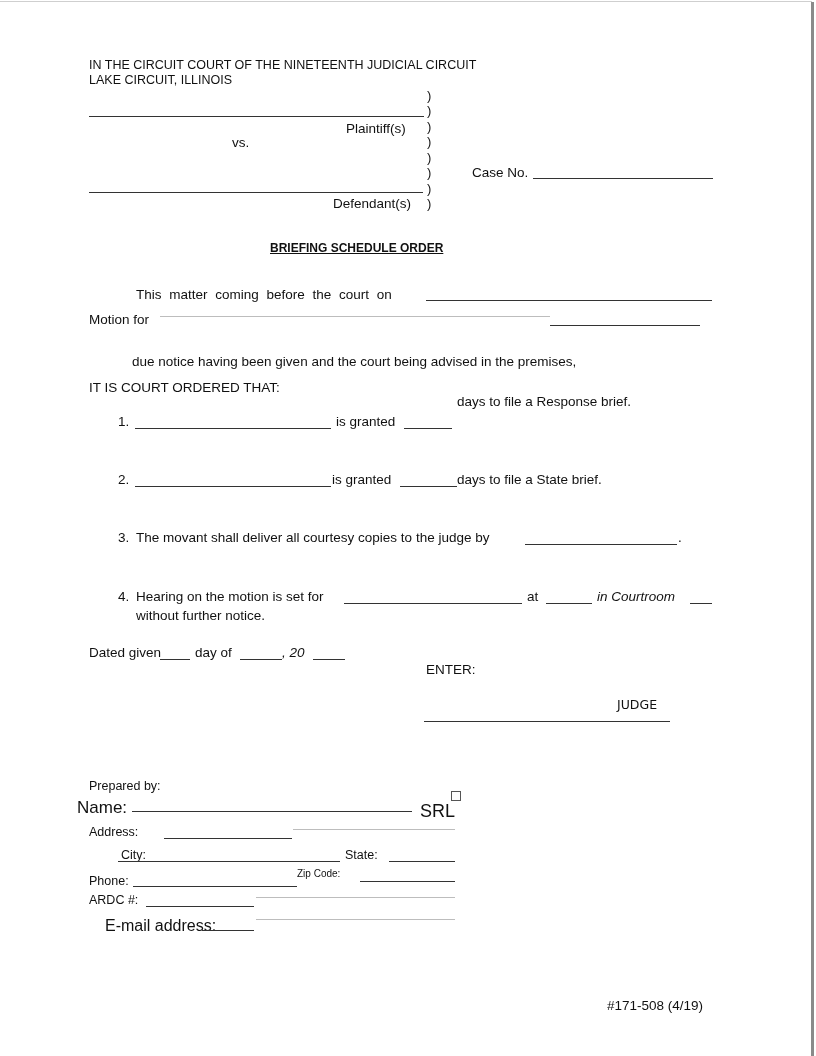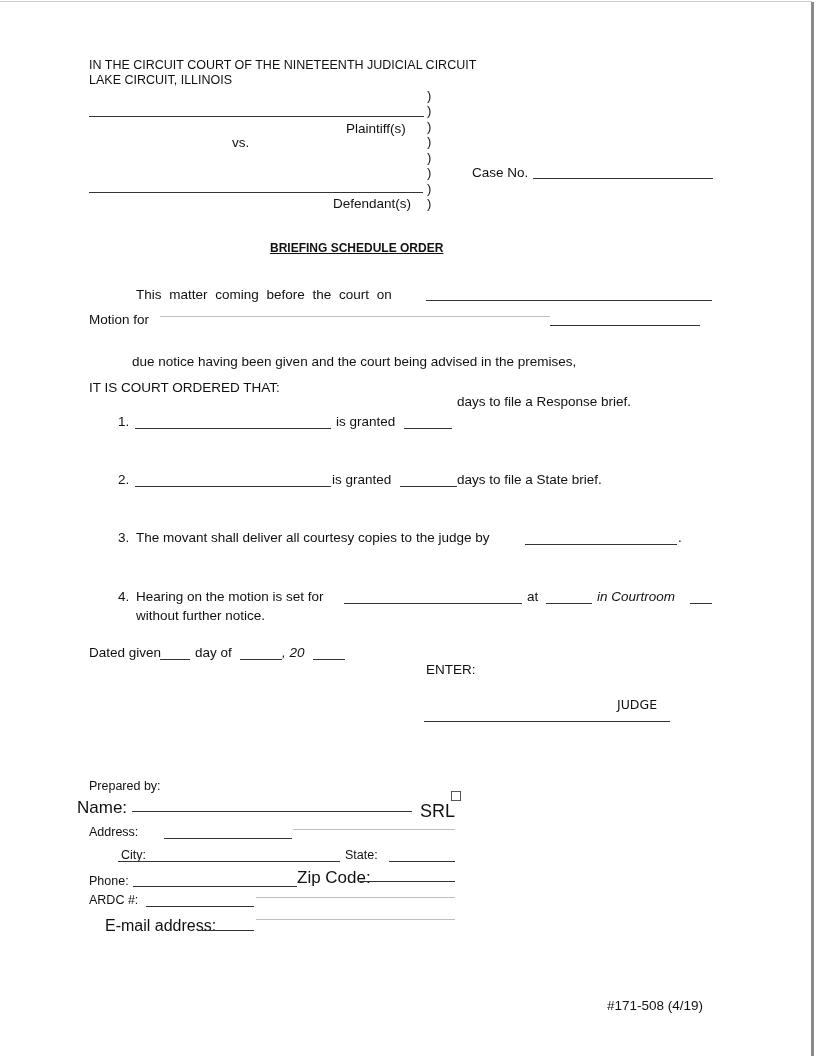--- a/index.html
+++ b/index.html
@@ -109,21 +109,21 @@
 <div class="line field" style="left:164px;top:838px;width:128px;"></div>
 <div class="line faint field" style="left:293px;top:829px;width:162px;"></div>
 
 <div class="abs" style="left:89px;top:848px;font-size:12.5px;margin-left:32px;">City:</div>
 <div class="line field" style="left:118px;top:861px;width:222px;"></div>
 <div class="abs" style="left:345px;top:848px;font-size:12.5px;">State:</div>
 <div class="line field" style="left:389px;top:861px;width:66px;"></div>
 
 <div class="abs" style="left:89px;top:874px;font-size:12.5px;">Phone:</div>
 <div class="line field" style="left:133px;top:886px;width:164px;"></div>
-<div class="abs" style="left:297px;top:868px;font-size:17px;">Zip Code:</div>
+<div class="abs" style="left:297px;top:868px;font-size:10px;">Zip Code:</div>
 <div class="line field" style="left:360px;top:881px;width:95px;"></div>
 
 <div class="abs" style="left:89px;top:893px;font-size:12.5px;">ARDC #:</div>
 <div class="line field" style="left:146px;top:906px;width:108px;"></div>
 <div class="line faint field" style="left:256px;top:897px;width:199px;"></div>
 
 <div class="abs" style="left:105px;top:917px;font-size:16px;">E-mail address:</div>
 <div class="line field" style="left:202px;top:930px;width:52px;"></div>
 <div class="line faint field" style="left:256px;top:919px;width:199px;"></div>
 

